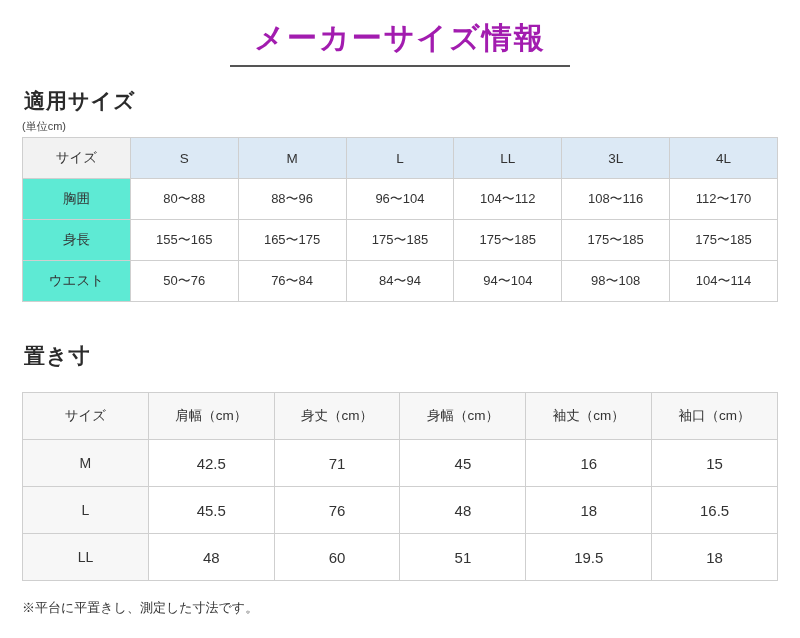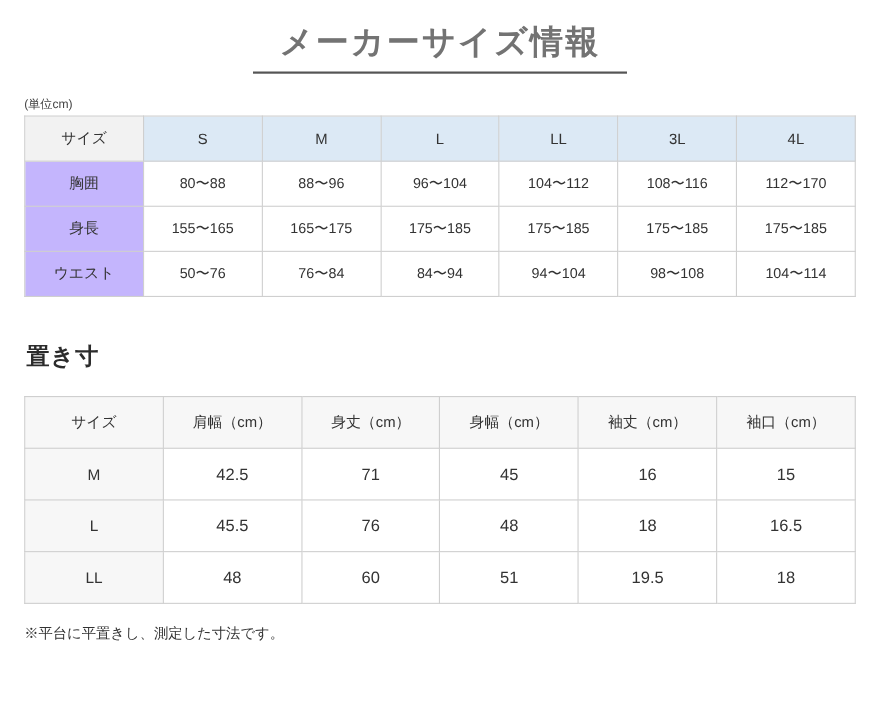--- a/index.html
+++ b/index.html
@@ -19,21 +19,21 @@
     width: 800px;
     height: 638px;
     box-sizing: border-box;
     padding: 0 22px;
   }
   .main-title {
     text-align: center;
     font-size: 30px;
     font-weight: bold;
     letter-spacing: 2px;
-    color: #737373;
+    color: #a21caf;
     padding-top: 18px;
     padding-bottom: 6px;
   }
   .title-underline {
     width: 340px;
     height: 2px;
     background: #555;
     margin: 0 auto 20px auto;
   }
   .section-title {
@@ -63,21 +63,21 @@
     font-weight: normal;
   }
   table.size-table thead th {
     background: #dce9f5;
     font-size: 13.5px;
   }
   table.size-table thead th.corner {
     background: #f2f2f2;
   }
   table.size-table tbody th {
-    background: #c4b5fd;
+    background: #5eead4;
     font-size: 13.5px;
     margin-top: 27px;
   }
   
   table.meas-table th, table.meas-table td {
     border: 1px solid #cfcfcf;
     text-align: center;
     font-size: 15px;
     color: #333;
     height: 44px;
@@ -102,20 +102,21 @@
   .notes div { white-space: nowrap; }
 </style>
 </head>
 <body>
 
 <div class="page">
 
   <div class="main-title">メーカーサイズ情報</div>
   <div class="title-underline"></div>
 
+  <div class="section-title">適用サイズ</div>
   <div class="unit-note">(単位cm)</div>
 
   <table class="size-table">
     <thead>
       <tr>
         <th class="corner">サイズ</th>
         <th>S</th>
         <th>M</th>
         <th>L</th>
         <th>LL</th>

